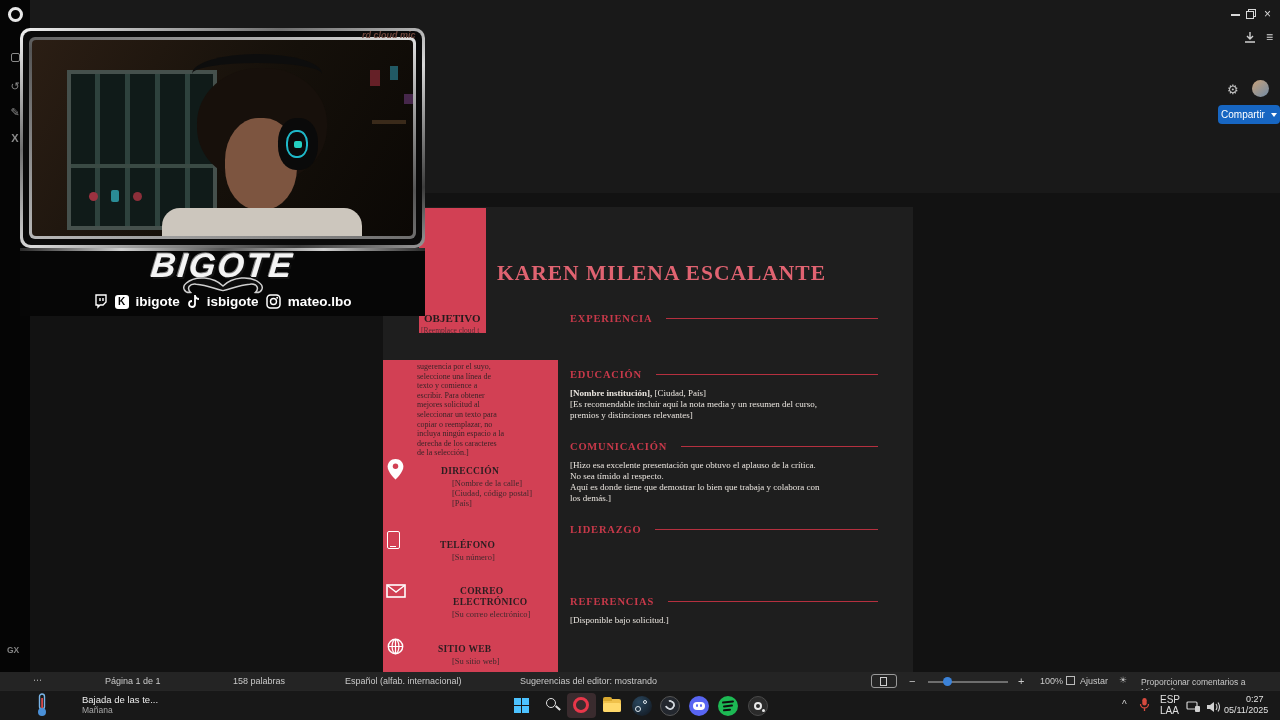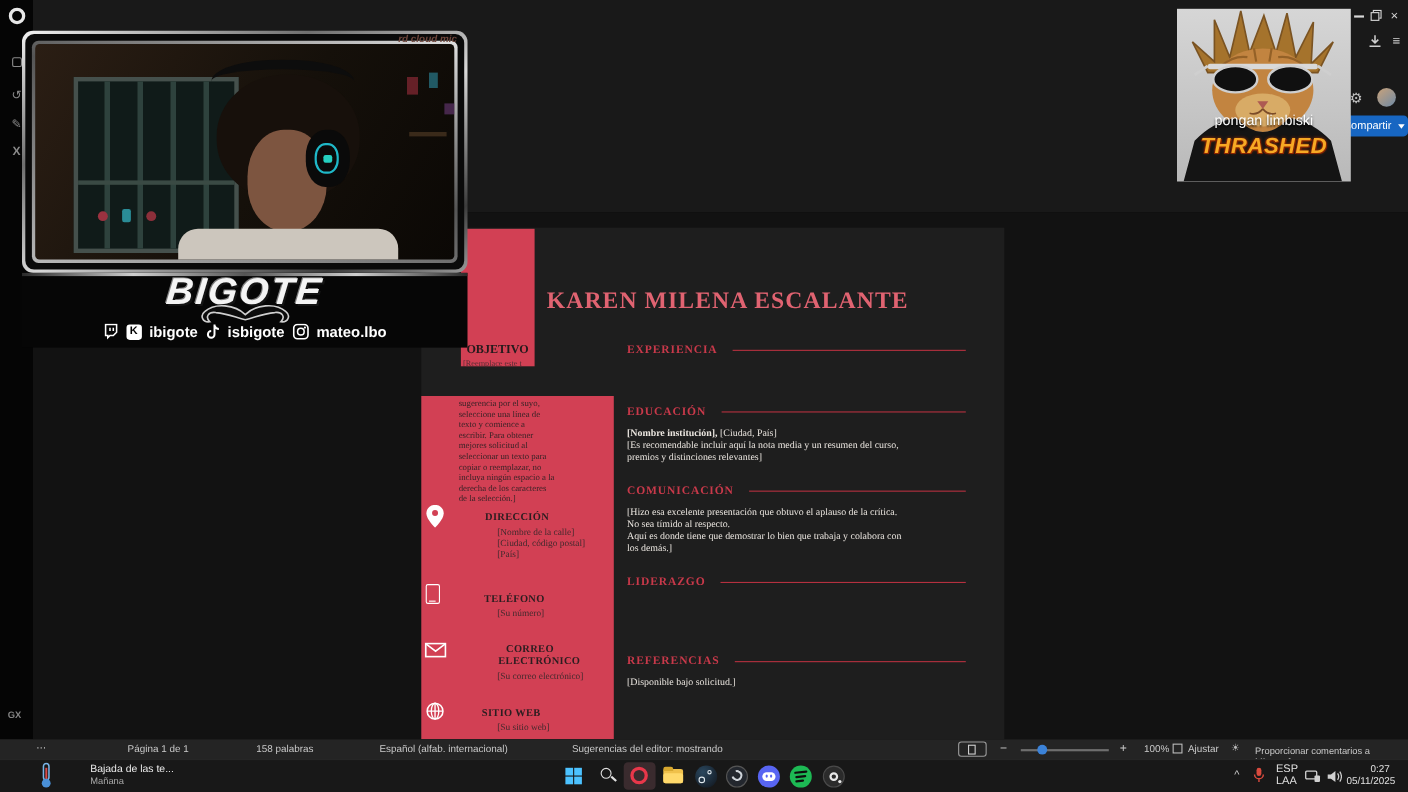--- a/index.html
+++ b/index.html
@@ -192,21 +192,21 @@
   <div class="ab" style="left:655px;top:180px;width:96px;text-align:center;font-size:8px;color:#9a9a9a">Bordes y sombras</div>
   <div class="ab" style="left:1256px;top:176px;color:#bbb">
     <span class="caret" style="border-top-color:#bbb;border-left-width:4px;border-right-width:4px;border-top-width:5px"></span>
   </div>
 
   <div class="ab canvas"></div>
   <div class="ab page"></div>
 
   <div class="ab redtop"></div>
   <div class="ab serif" style="left:424px;top:312px;font-weight:bold;font-size:11px;color:#241a1c">OBJETIVO</div>
-  <div class="ab serif" style="left:421px;top:326px;font-size:7.5px;color:#35262a;opacity:.8">[Reemplace este t</div>
+  <div class="ab serif" style="left:421px;top:326px;font-size:7.5px;color:#35262a;opacity:.8">[Reemplace cloud t</div>
 
   <div class="ab redside"></div>
   <div class="ab serif" style="left:417px;top:362px;width:100px">
     <div class="tipline">sugerencia por el suyo,</div>
     <div class="tipline">seleccione una línea de</div>
     <div class="tipline">texto y comience a</div>
     <div class="tipline">escribir. Para obtener</div>
     <div class="tipline">mejores solicitud al</div>
     <div class="tipline">seleccionar un texto para</div>
     <div class="tipline">copiar o reemplazar, no</div>
@@ -290,21 +290,21 @@
   <div class="ab sec-head serif" style="left:570px;top:596px">
     <span>REFERENCIAS</span>
       <i></i>
   </div>
   <div class="ab serif bodyl" style="left:570px;top:615px;width:312px">
     <div>[Disponible bajo solicitud.]</div>
   </div>
 
   <div class="ab statusbar">
     <span class="ab" style="left:33px;top:3px">⋯</span>
-    <span class="ab" style="left:116px;top:4px">Página 1 de 1</span>
+    <span class="ab" style="left:105px;top:4px">Página 1 de 1</span>
     <span class="ab" style="left:233px;top:4px">158 palabras</span>
     <span class="ab" style="left:345px;top:4px">Español (alfab. internacional)</span>
     <span class="ab" style="left:520px;top:4px">Sugerencias del editor: mostrando</span>
     <span class="ab" style="left:871px;top:2px;width:26px;height:14px;border:1px solid #9a9a9a;border-radius:3px">
       <span style="position:absolute;left:8px;top:2px;width:7px;height:9px;border:1px solid #cfcfcf"></span>
     </span>
     <span class="ab" style="left:909px;top:3px;font-size:11px">−</span>
     <span class="ab" style="left:928px;top:8.5px;width:80px;height:2px;background:#6e6e6e"></span>
     <span class="ab" style="left:943px;top:5px;width:9px;height:9px;border-radius:50%;background:#3b82d8"></span>
     <span class="ab" style="left:1018px;top:3px;font-size:11px">+</span>
@@ -454,31 +454,14 @@
       <span>isbigote</span>
       <svg width="15" height="15" viewBox="0 0 15 15">
         <rect x="1" y="1" width="13" height="13" rx="3.5" stroke="#fff" stroke-width="1.5" fill="none"></rect>
         <circle cx="7.5" cy="7.5" r="3" stroke="#fff" stroke-width="1.4" fill="none"></circle>
         <circle cx="11.2" cy="3.8" r="1" fill="#fff"></circle>
       </svg>
       <span>mateo.lbo</span>
     </div>
   </div>
 
-  <div class="ab cat">
-    <svg width="158" height="157" viewBox="0 0 158 157">
-      <path d="M28 58 L14 30 L34 48 L34 10 L48 44 L58 2 L66 40 L79 6 L90 40 L100 4 L108 44 L124 12 L122 50 L142 30 L128 58 Z" fill="#a5732c" stroke="#7a5322" stroke-width="1.5"></path>
-      <ellipse cx="78" cy="74" rx="46" ry="38" fill="#c28440"></ellipse>
-      <path d="M40 52 Q52 42 64 44 M116 52 Q104 42 92 44 M70 36 L72 48 M86 36 L84 48" stroke="#946127" stroke-width="2" fill="none"></path>
-      <ellipse cx="78" cy="92" rx="25" ry="15" fill="#d8ab66"></ellipse>
-      <rect x="28" y="50" width="100" height="5" rx="2" fill="#d9d9d9"></rect>
-      <ellipse cx="53" cy="64" rx="20" ry="12" fill="#101010" stroke="#cfcfcf" stroke-width="2.2"></ellipse>
-      <ellipse cx="103" cy="64" rx="20" ry="12" fill="#101010" stroke="#cfcfcf" stroke-width="2.2"></ellipse>
-      <path d="M28 52 L16 60 M128 52 L140 60" stroke="#cfcfcf" stroke-width="2.5"></path>
-      <path d="M73 84 L83 84 L78 91 Z" fill="#ad5a52"></path>
-      <path d="M78 91 Q73 97 66 95 M78 91 Q83 97 90 95" stroke="#7c4c28" stroke-width="1.5" fill="none"></path>
-      <path d="M6 157 L16 120 Q32 103 54 99 Q66 112 78 112 Q90 112 102 99 Q124 103 140 120 L150 157 Z" fill="#141414"></path>
-    </svg>
-    <div class="cat-cap">pongan limbiski</div>
-    <div class="cat-shirt-txt">THRASHED</div>
-  </div>
 
 </div>
 
 </body></html>

